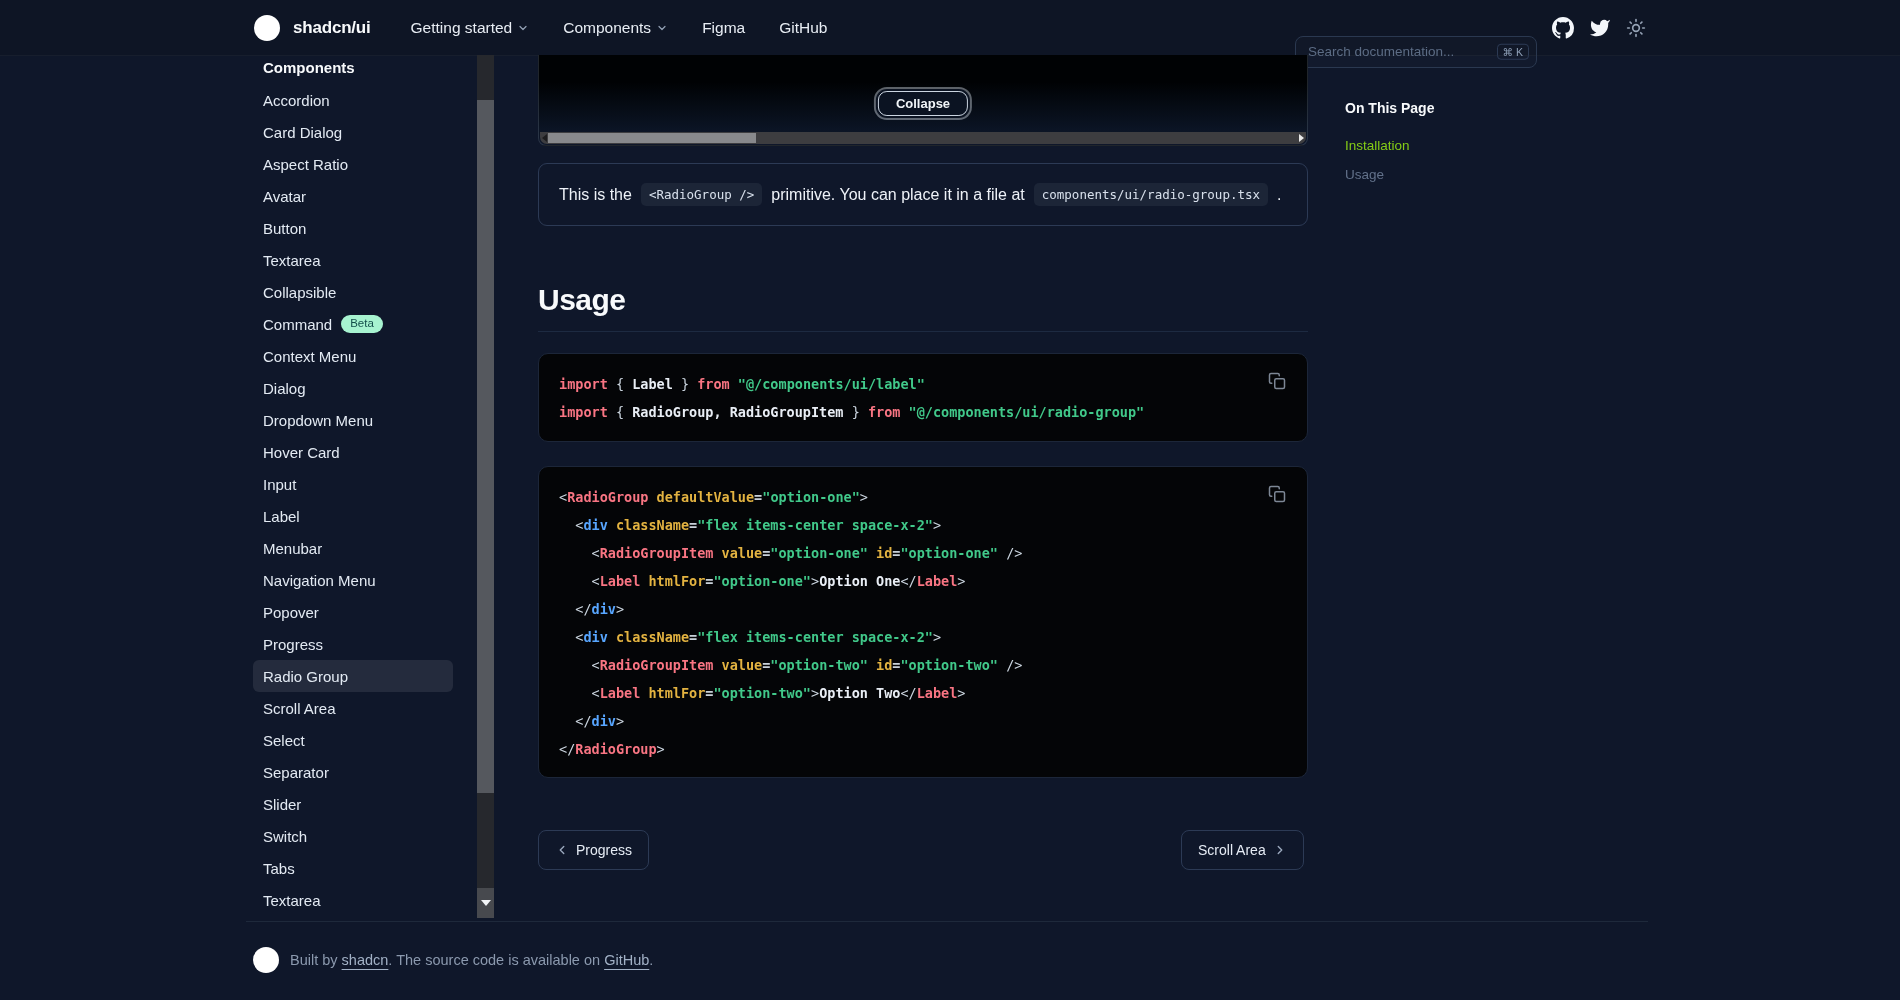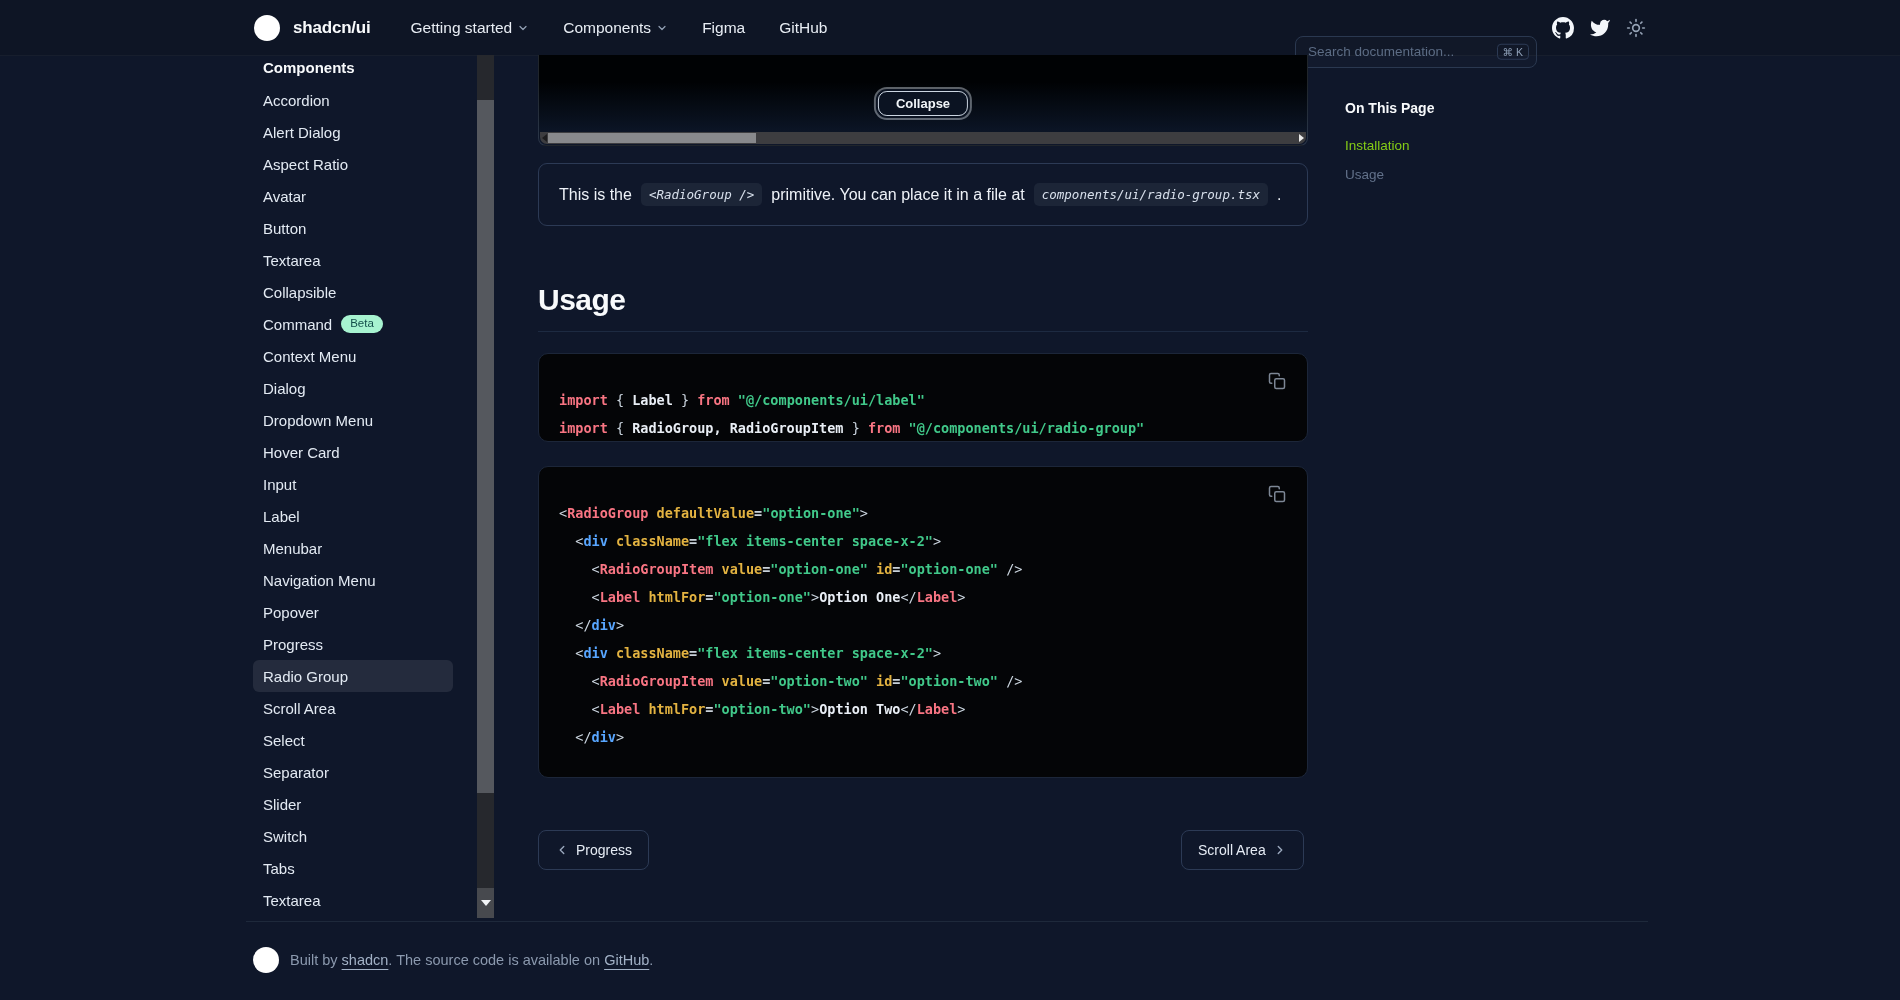--- a/index.html
+++ b/index.html
@@ -51,28 +51,28 @@
         border-radius:0 0 7px 7px;}
   .h-thumb{position:absolute;left:8px;top:1px;width:208px;height:10px;background:#88898c;cursor:pointer;}
   .h-arrow-left{position:absolute;left:2px;top:2px;width:0;height:0;border-top:4px solid transparent;
         border-bottom:4px solid transparent;border-right:5px solid #1c1c1e;cursor:pointer;}
   .h-arrow-right{position:absolute;right:2px;top:2px;width:0;height:0;border-top:4px solid transparent;
         border-bottom:4px solid transparent;border-left:5px solid #e8e8e8;cursor:pointer;}
 
   .callout{left:538px;top:163px;width:770px;height:63px;border:1px solid #2c3a55;border-radius:9px;
         box-sizing:border-box;display:flex;align-items:center;padding:0 20px;gap:9px;font-size:16px;color:#eef2f8;}
   .code-chip{background:#1c2537;border-radius:5px;padding:4px 8px;font-family:"DejaVu Sans Mono",monospace;
-        font-size:12.5px;color:#d8e0ec;white-space:pre;font-style:italic;}
+        font-size:12.5px;color:#d8e0ec;white-space:pre;}
 
   .usage-h{left:538px;top:283px;font-size:30px;font-weight:700;color:#f8fafc;letter-spacing:-0.5px;}
   .usage-rule{left:538px;top:331px;width:770px;height:1px;background:#1d2a41;}
 
   .code-block{left:538px;width:770px;background:var(--code-bg,#040507);border:1px solid #1c2639;
         border-radius:10px;box-sizing:border-box;}
-  .code-body{padding:32px 20px 0 20px;}
+  .code-body{padding:16px 20px 0 20px;}
   .code-line{white-space:pre;font-family:"DejaVu Sans Mono",monospace;font-size:13.5px;line-height:28px;font-weight:600;}
   .tk-kw{color:var(--syntax-keyword,#f97583);}
   .tk-tag{color:var(--syntax-tag,#f97583);}
   .tk-htm{color:var(--syntax-html-tag,#58a6ff);}
   .tk-attr{color:var(--syntax-attr,#e3b341);}
   .tk-eq{color:#c9d1d9;}
   .tk-str{color:var(--syntax-string,#41c98a);}
   .tk-id{color:var(--syntax-ident,#e9eef5);}
   .tk-txt{color:#e9eef5;}
   .tk-pl{color:var(--syntax-plain,#ccd6e0);font-weight:500;}
@@ -158,21 +158,21 @@
     </div>
   </div>
 
   <div class="abs sidebar">
     <div class="side-header">Components</div>
     <div class="side-list">
         <div class="side-item">
           <span>Accordion</span>
         </div>
         <div class="side-item">
-          <span>Alert Dialog</span>
+          <span>Card Dialog</span>
         </div>
         <div class="side-item">
           <span>Aspect Ratio</span>
         </div>
         <div class="side-item">
           <span>Avatar</span>
         </div>
         <div class="side-item">
           <span>Button</span>
         </div>
@@ -286,20 +286,21 @@
     <div class="code-body">
         <div class="code-line"><span class="tk-pl">&lt;</span><span class="tk-tag">RadioGroup</span><span class="tk-pl"> </span><span class="tk-attr">defaultValue</span><span class="tk-eq">=</span><span class="tk-str">"option-one"</span><span class="tk-pl">&gt;</span></div>
         <div class="code-line"><span class="tk-pl">  &lt;</span><span class="tk-htm">div</span><span class="tk-pl"> </span><span class="tk-attr">className</span><span class="tk-eq">=</span><span class="tk-str">"flex items-center space-x-2"</span><span class="tk-pl">&gt;</span></div>
         <div class="code-line"><span class="tk-pl">    &lt;</span><span class="tk-tag">RadioGroupItem</span><span class="tk-pl"> </span><span class="tk-attr">value</span><span class="tk-eq">=</span><span class="tk-str">"option-one"</span><span class="tk-pl"> </span><span class="tk-attr">id</span><span class="tk-eq">=</span><span class="tk-str">"option-one"</span><span class="tk-pl"> /&gt;</span></div>
         <div class="code-line"><span class="tk-pl">    &lt;</span><span class="tk-tag">Label</span><span class="tk-pl"> </span><span class="tk-attr">htmlFor</span><span class="tk-eq">=</span><span class="tk-str">"option-one"</span><span class="tk-pl">&gt;</span><span class="tk-txt">Option One</span><span class="tk-pl">&lt;/</span><span class="tk-tag">Label</span><span class="tk-pl">&gt;</span></div>
         <div class="code-line"><span class="tk-pl">  &lt;/</span><span class="tk-htm">div</span><span class="tk-pl">&gt;</span></div>
         <div class="code-line"><span class="tk-pl">  &lt;</span><span class="tk-htm">div</span><span class="tk-pl"> </span><span class="tk-attr">className</span><span class="tk-eq">=</span><span class="tk-str">"flex items-center space-x-2"</span><span class="tk-pl">&gt;</span></div>
         <div class="code-line"><span class="tk-pl">    &lt;</span><span class="tk-tag">RadioGroupItem</span><span class="tk-pl"> </span><span class="tk-attr">value</span><span class="tk-eq">=</span><span class="tk-str">"option-two"</span><span class="tk-pl"> </span><span class="tk-attr">id</span><span class="tk-eq">=</span><span class="tk-str">"option-two"</span><span class="tk-pl"> /&gt;</span></div>
         <div class="code-line"><span class="tk-pl">    &lt;</span><span class="tk-tag">Label</span><span class="tk-pl"> </span><span class="tk-attr">htmlFor</span><span class="tk-eq">=</span><span class="tk-str">"option-two"</span><span class="tk-pl">&gt;</span><span class="tk-txt">Option Two</span><span class="tk-pl">&lt;/</span><span class="tk-tag">Label</span><span class="tk-pl">&gt;</span></div>
         <div class="code-line"><span class="tk-pl">  &lt;/</span><span class="tk-htm">div</span><span class="tk-pl">&gt;</span></div>
+        <div class="code-line"><span class="tk-pl">&lt;/</span><span class="tk-tag">RadioGroup</span><span class="tk-pl">&gt;</span></div>
       </div>
     <div class="copy-btn">
       <svg width="18" height="18" viewBox="0 0 24 24" fill="none" stroke="#7d8795" stroke-width="2" stroke-linecap="round" stroke-linejoin="round">
           <rect x="9" y="9" width="13" height="13" rx="2" ry="2"></rect>
           <path d="M5 15H4a2 2 0 0 1-2-2V4a2 2 0 0 1 2-2h9a2 2 0 0 1 2 2v1"></path>
         </svg>
     </div>
   </div>
 
   <div class="pager-btn" style="left:538px;">

